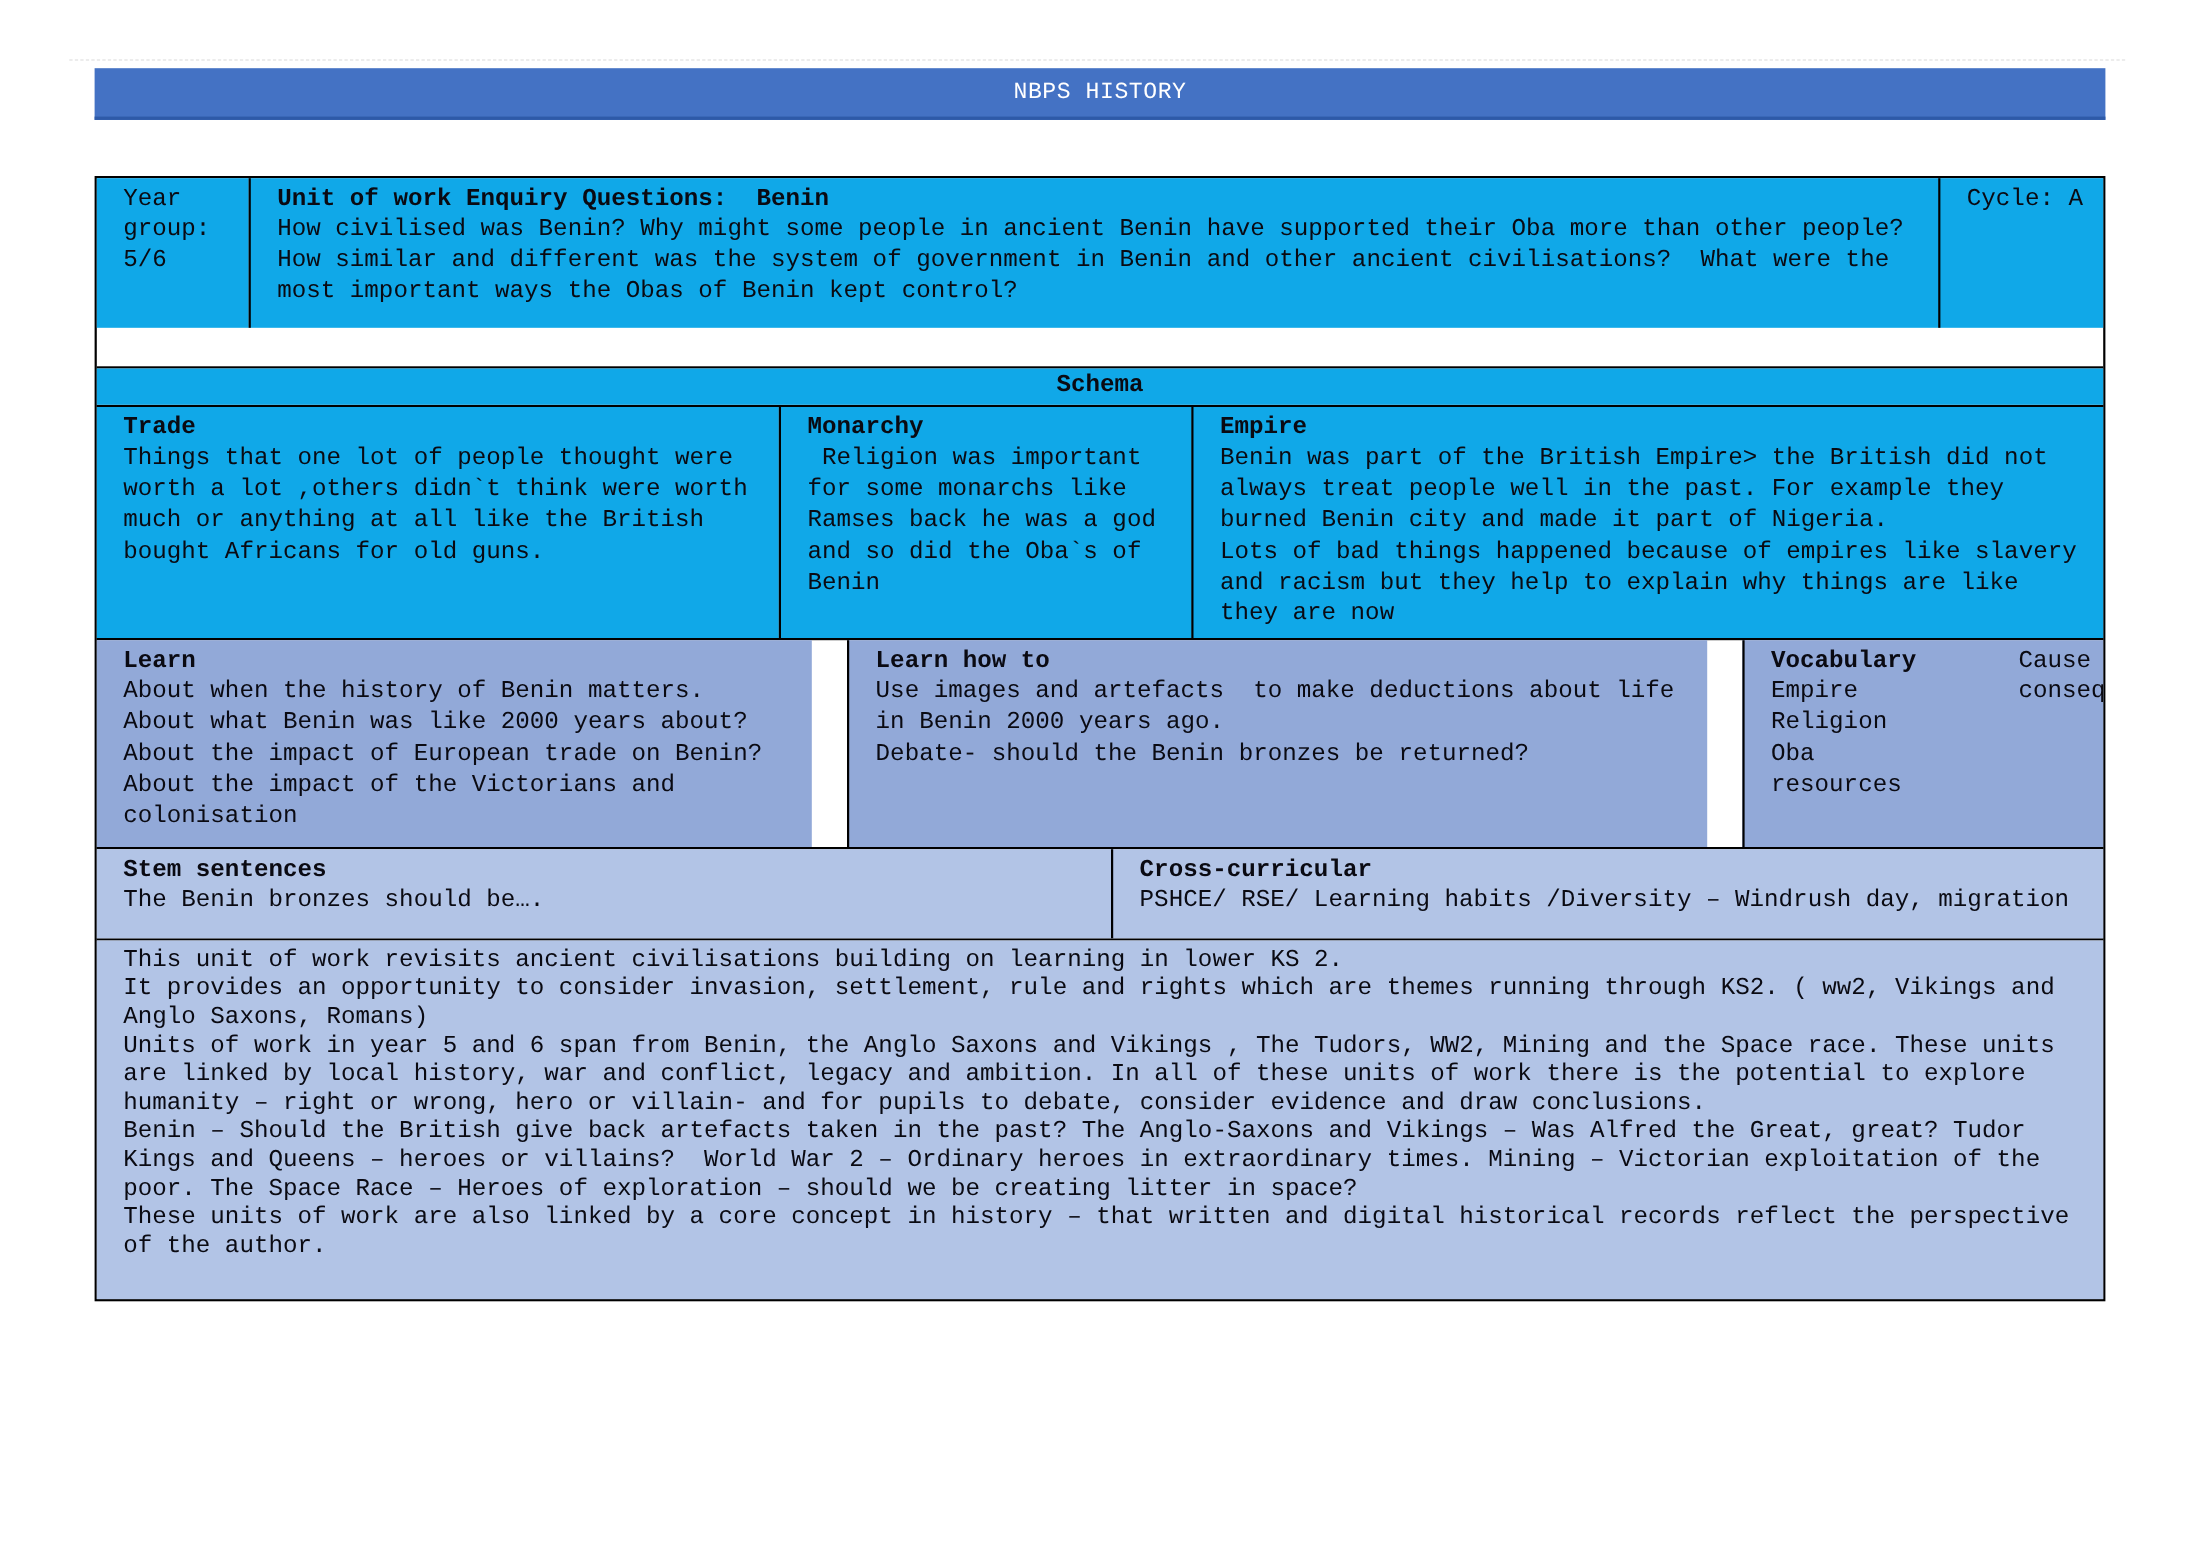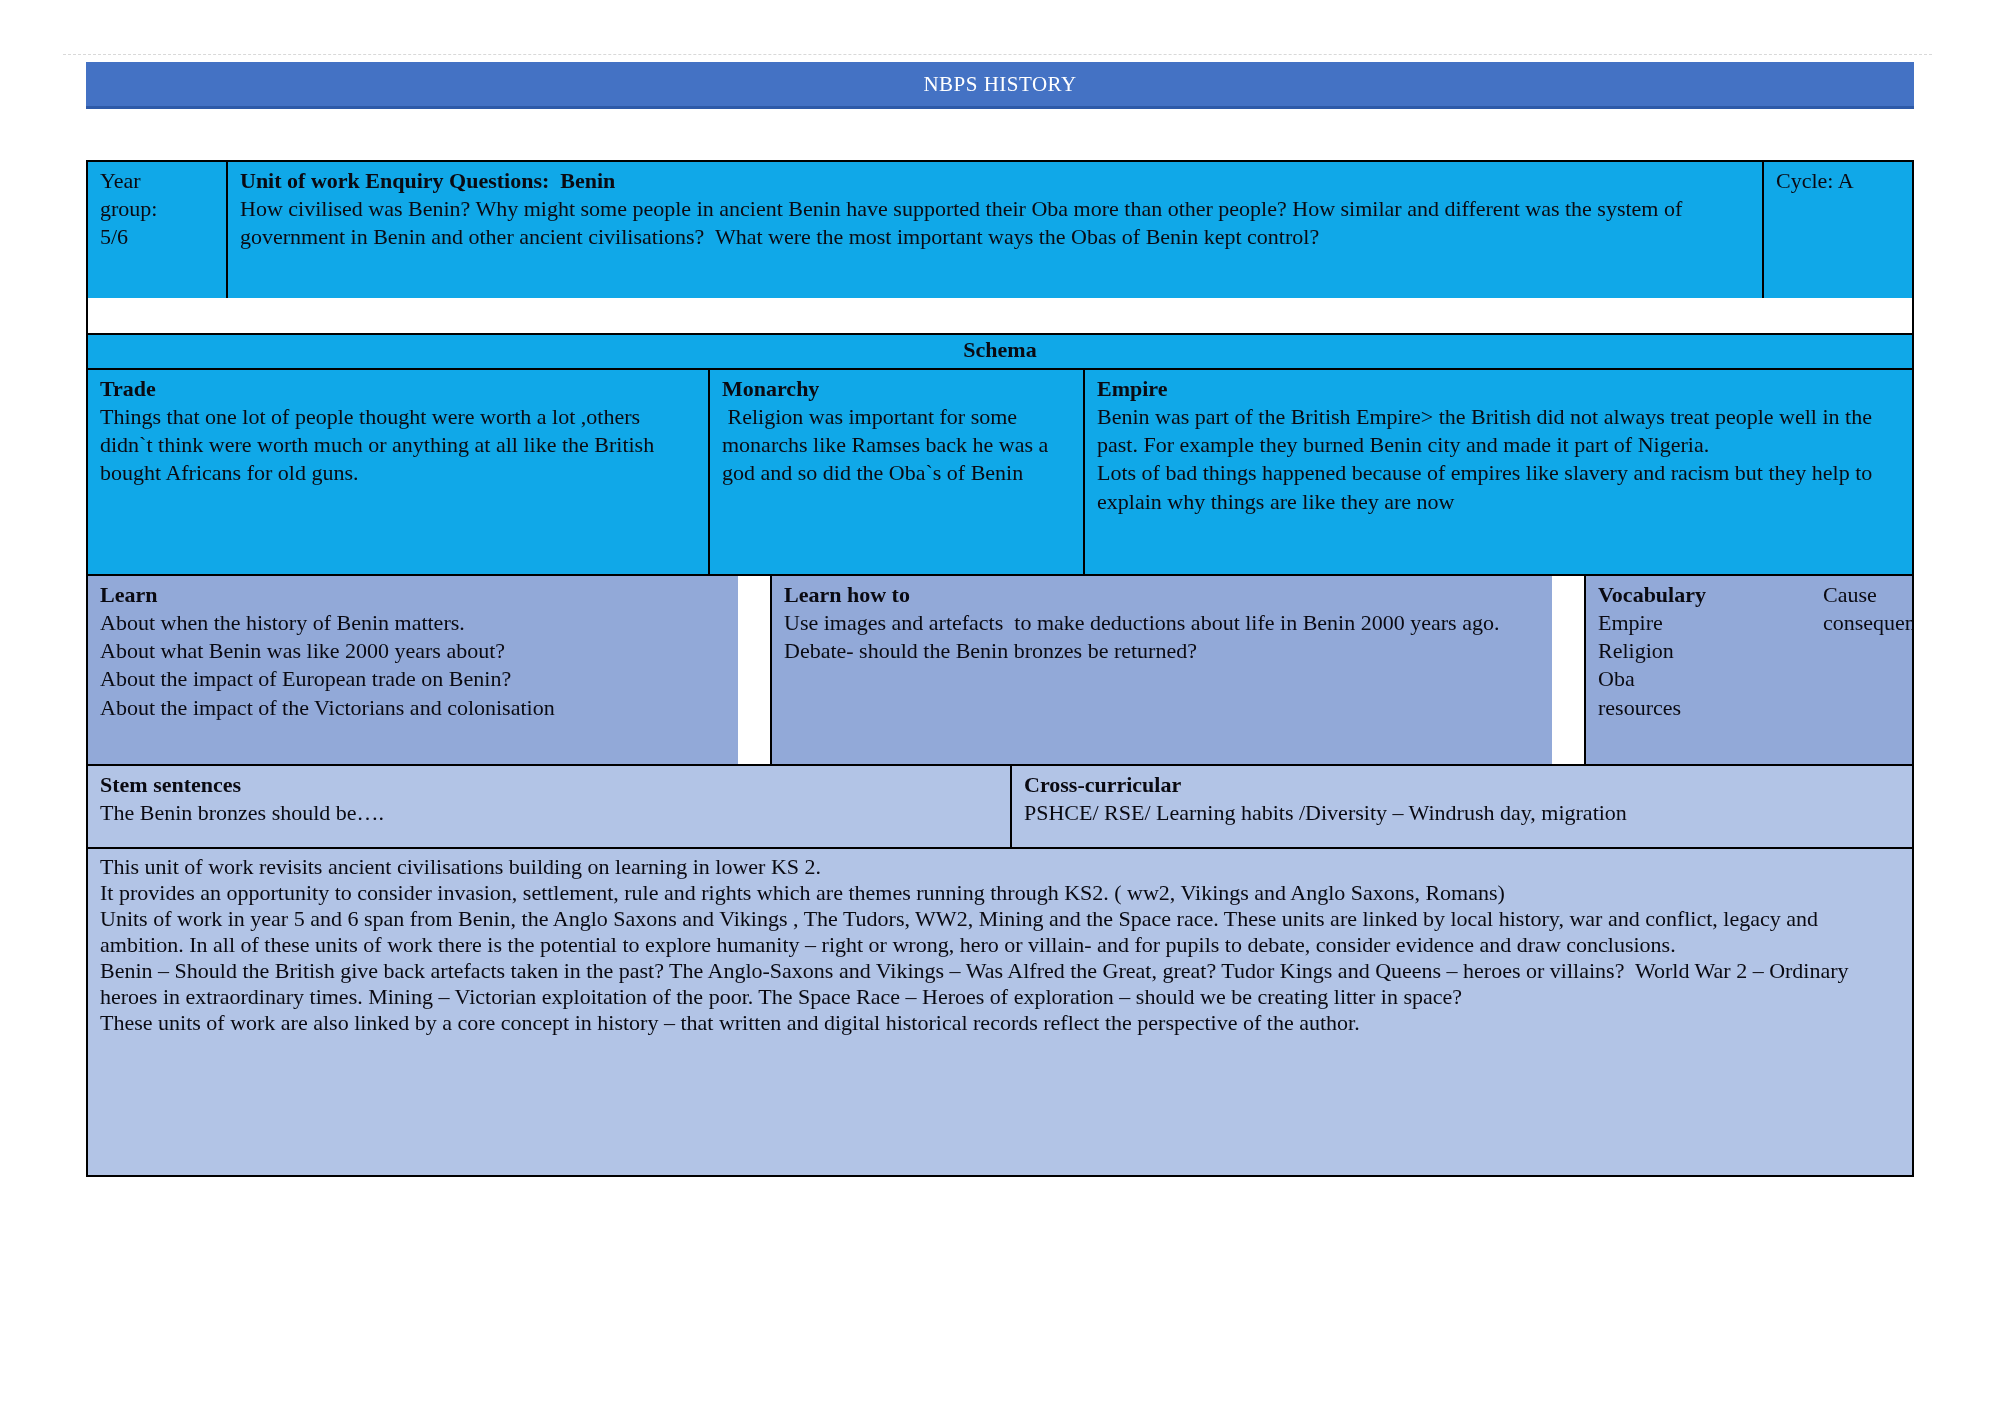--- a/index.html
+++ b/index.html
@@ -1,20 +1,20 @@
 <!DOCTYPE html>
 <html style="--banner: #4472C4; --banner-edge: #2E5AA8; --cyan: #10A8E8; --periwinkle: #92A9D8; --light: #B2C4E6; --ink: #0A0A12; --page-bg: #FFFFFF;"><head>
 <meta charset="utf-8">
 <style>
   html,body{margin:0;padding:0;background:#ffffff;}
   .page{
     position:relative;
     width:2000px;height:1254px;
     background:var(--page-bg,#ffffff);
-    font-family:Liberation Serif, serif;
+    font-family:Liberation Mono, monospace;
     color:var(--ink,#0a0a12);
     overflow:hidden;
   }
   .topline{
     position:absolute;left:63px;top:54px;width:1869px;height:0;
     border-top:1px dashed #d9d9d9;
   }
   .banner{
     position:absolute;left:86px;top:62px;width:1828px;height:47px;
     background:var(--banner,#4472C4);
@@ -24,21 +24,21 @@
     box-sizing:border-box;
   }
   .doc-table{
     position:absolute;left:86px;top:160px;width:1828px;
     border:2px solid #000;box-sizing:border-box;
   }
   .row{display:grid;border-top:2px solid #000;}
   .row:first-child{border-top:none;}
   .cell{
     border-left:2px solid #000;box-sizing:border-box;
-    padding:5px 12px 8px 12px;overflow:hidden;
+    padding:5px 12px 8px 24px;overflow:hidden;
   }
   .cell:first-child{border-left:none;}
   .cyan{background:var(--cyan,#10A8E8);}
   .peri{background:var(--periwinkle,#92A9D8);}
   .light{background:var(--light,#B2C4E6);}
   .r1{grid-template-columns:138px 1fr 150px;min-height:136px;}
   .r2{grid-template-columns:1fr;min-height:33px;margin-top:35px;}
   .r3{grid-template-columns:620px 375px 1fr;min-height:204px;}
   .r4{grid-template-columns:650px 782px 1fr;min-height:188px;gap:32px;}
   .r5{grid-template-columns:922px 1fr;min-height:81px;}

